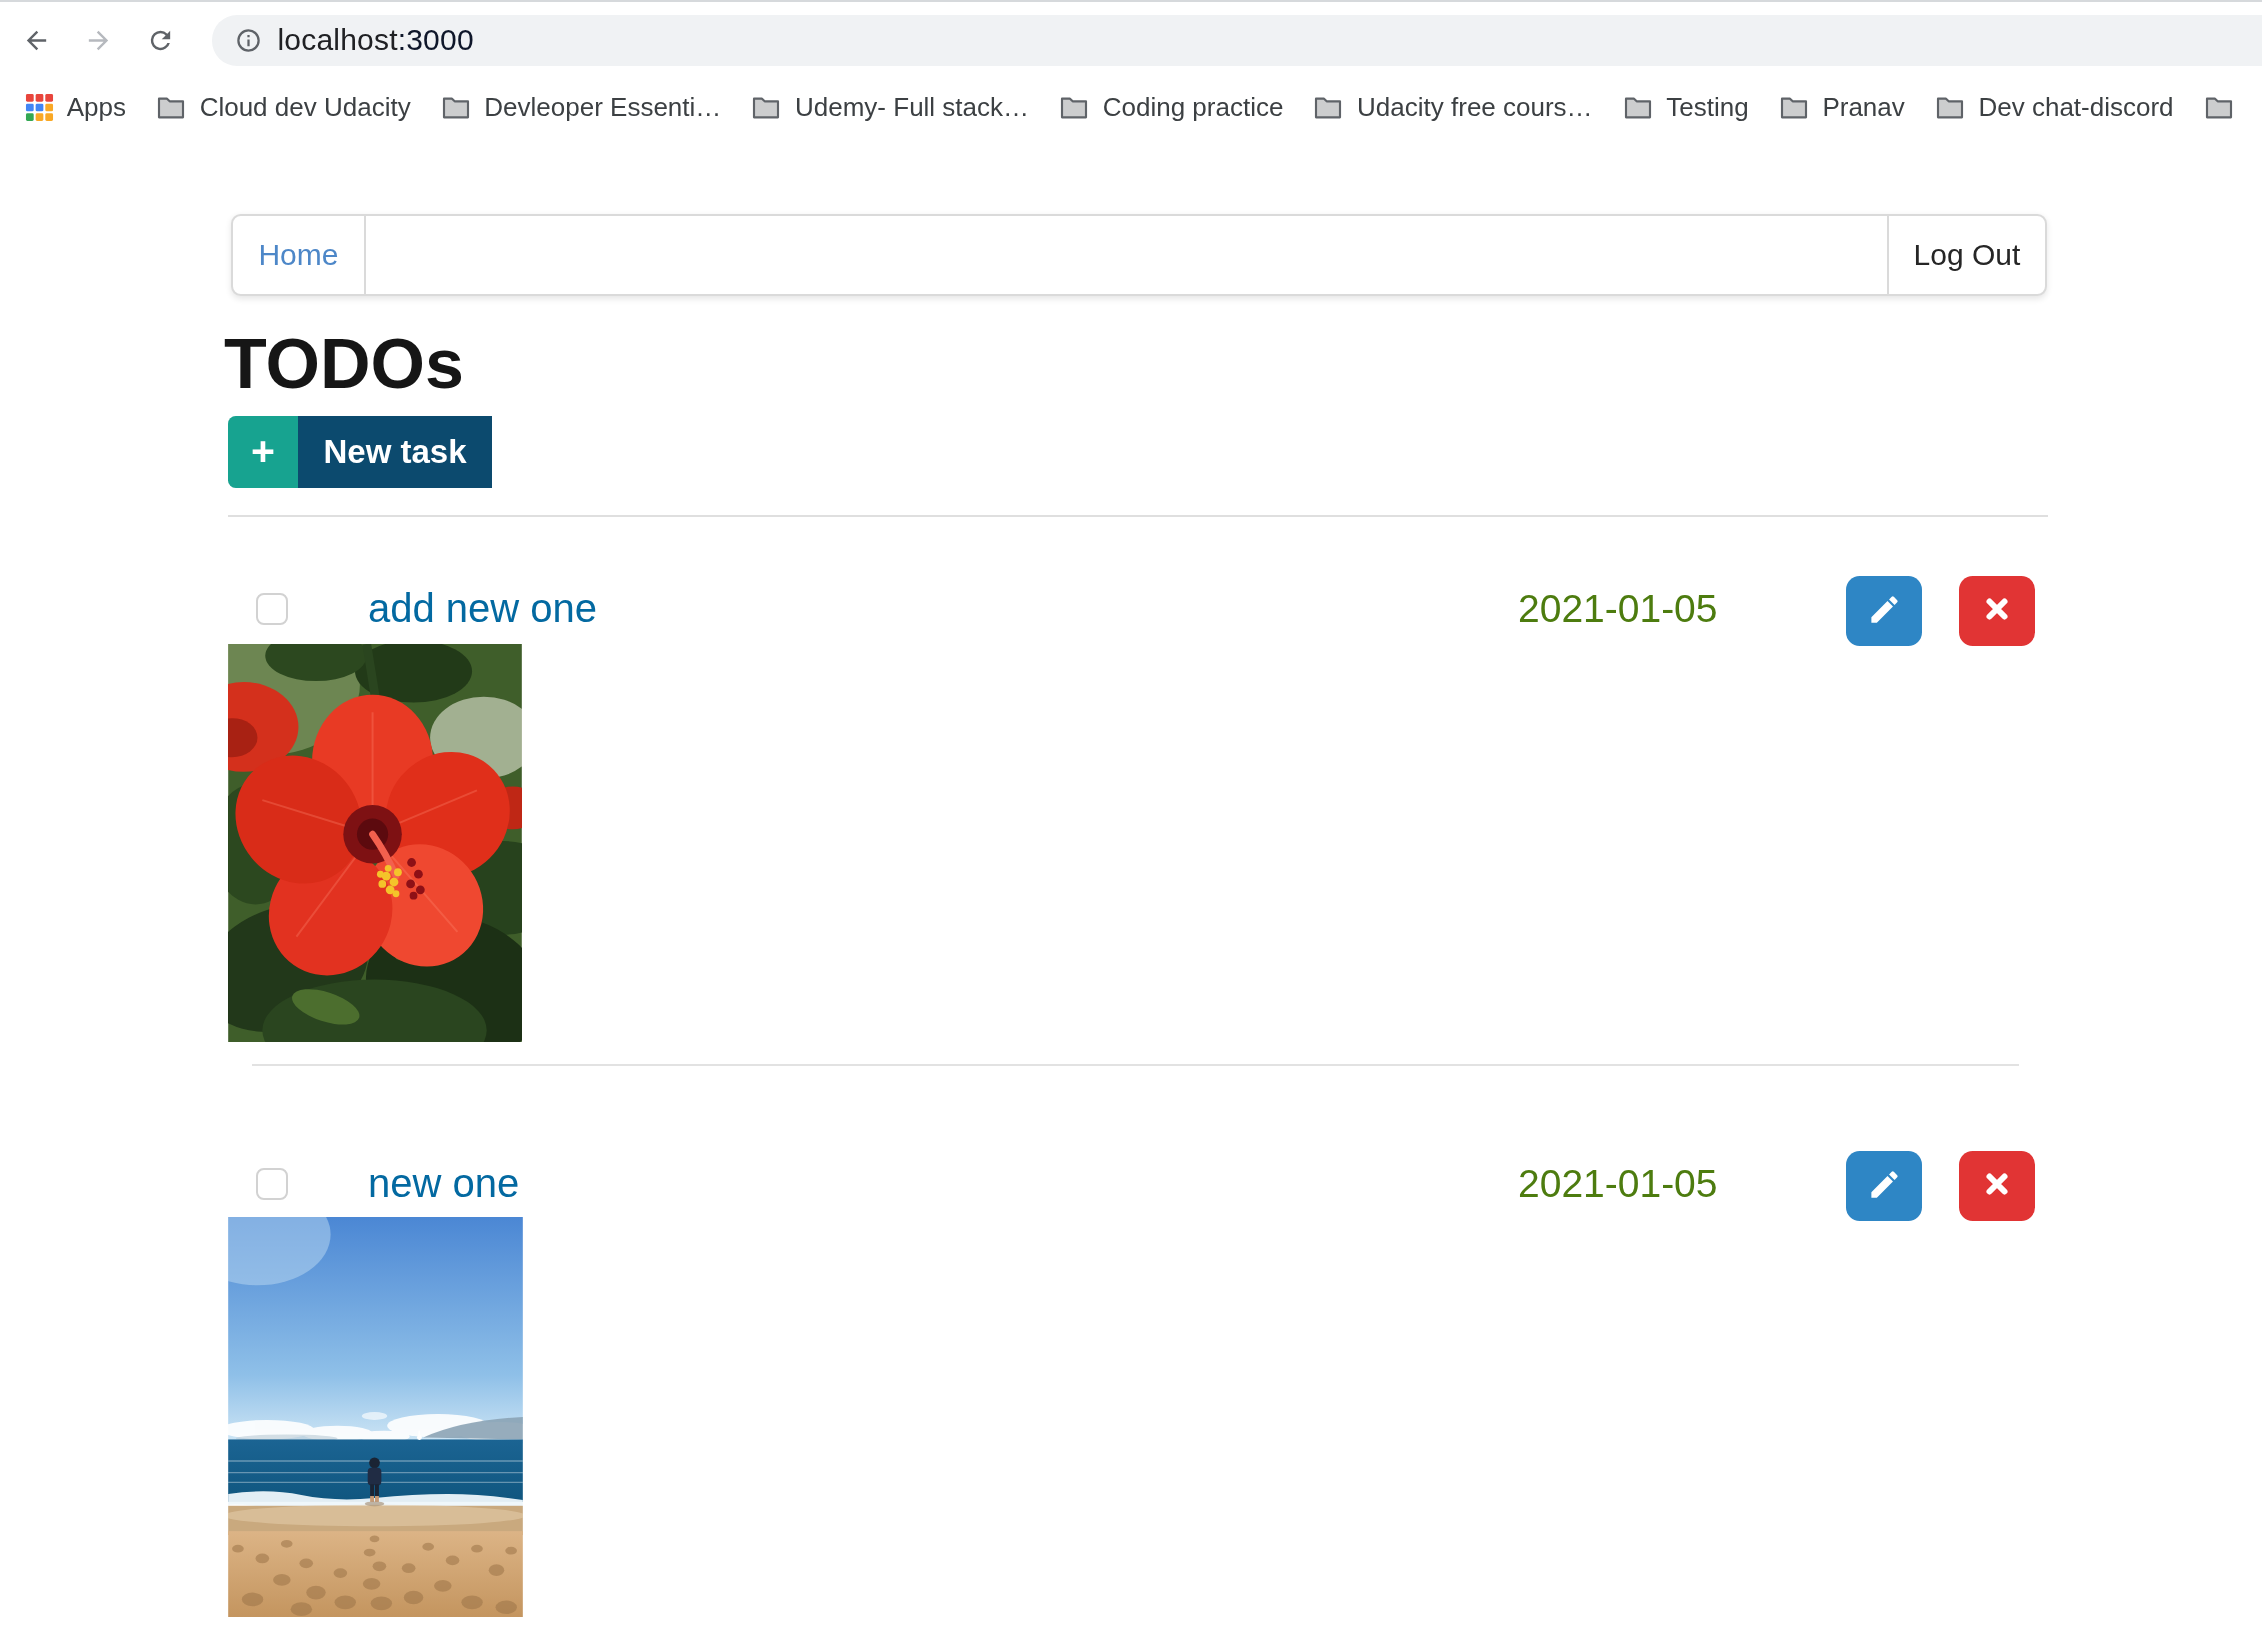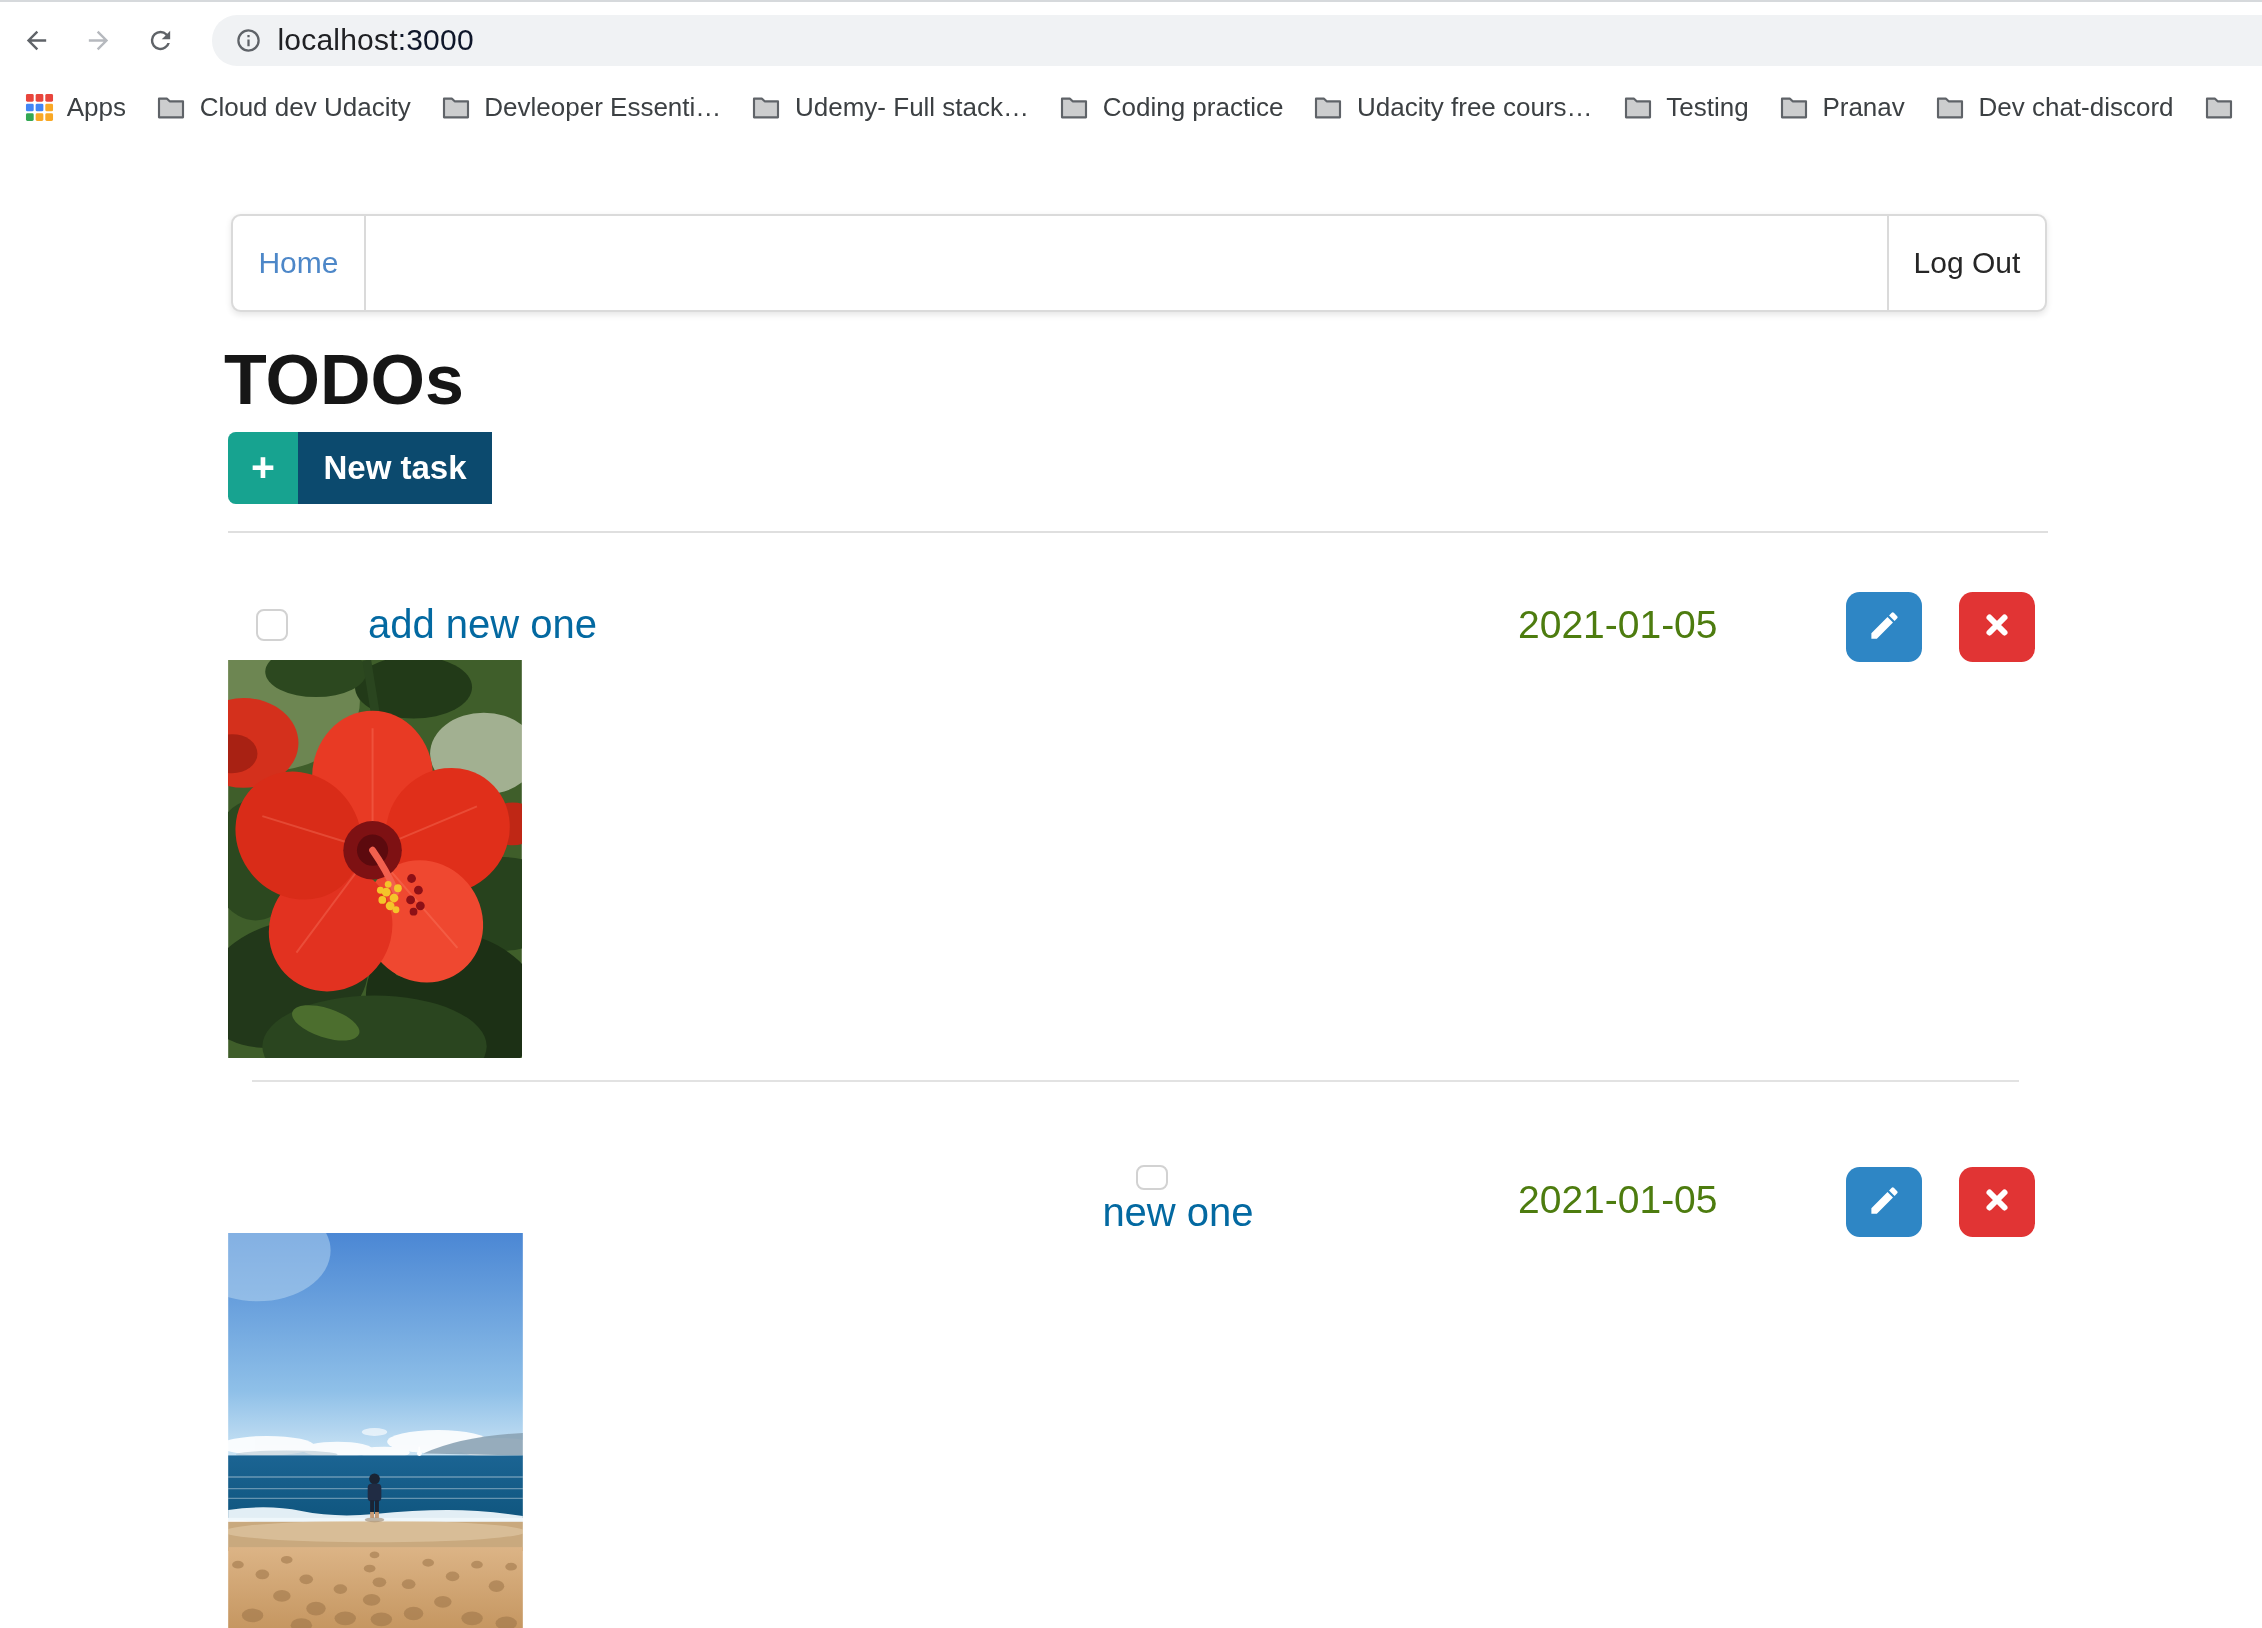--- a/index.html
+++ b/index.html
@@ -21,21 +21,21 @@
   .bookmarks { height:59px; display:flex; align-items:center; padding-left:25px;
                white-space:nowrap; overflow:hidden; background:#fff; }
   .bm { display:flex; align-items:center; margin-right:29px; flex:0 0 auto; cursor:pointer; }
   .bm .bm-ico { margin-right:12.7px; display:flex; }
   .bm .bm-label { font-size:26px; color:#3c4043; }
 
   
   .page { padding-left:228px; }
   .content { width:1820px; }
 
-  .topnav { width:1816px; height:98px; margin-left:2.9px; margin-top:77px;
+  .topnav { width:1816px; height:82px; margin-left:2.9px; margin-top:77px;
             border:2px solid #dadada; border-radius:9.8px; display:flex;
             background:#fff; box-shadow:0 2.9px 6.8px rgba(0,0,0,.10); }
   .topnav .cell { display:flex; align-items:center; justify-content:center; font-size:30px; }
   .cell-home { width:133px; border-right:2px solid #dadada; color:#4d87c8; cursor:pointer; }
   .topnav .spacer { flex:1; }
   .cell-logout { width:158px; border-left:2px solid #dadada; color:#262626; cursor:pointer; }
 
   h1.title { margin-top:33px; margin-left:-3.9px; font-size:70px; line-height:1;
              font-weight:700; color:#161616; }
 
@@ -50,21 +50,21 @@
                 padding-left:31px; color:#222; outline:none;
                 font-family:"Liberation Sans", sans-serif; }
   .task-input::placeholder { color:#bdbdbd; }
 
   hr.full { border:none; border-top:2px solid #dfdfdf; margin-top:27px; }
   hr.inner { border:none; border-top:2px solid #e2e2e2; margin-top:22.4px;
              margin-left:24.4px; width:1767px; }
 
   .task-row { position:relative; height:70px; display:flex; align-items:center; }
   .task-row.first { margin-top:57px; }
-  .task-row.second { margin-top:83px;flex-direction:column; }
+  .task-row.second { margin-top:83px; }
   .chk { appearance:none; -webkit-appearance:none; width:32px; height:32px; margin-left:28px;
          border:2px solid #d2d2d2; border-radius:7.8px; background:#fff; cursor:pointer; }
   .task-label { margin-left:80px; font-size:40px; color:#0369a1; }
   .task-date { position:absolute; left:1290px; top:0; height:70px; display:flex;
                align-items:center; font-size:39px; color:#4d7c0f; }
   .sq-btn { position:absolute; top:2px; width:76px; height:70px; border:none; border-radius:13.7px;
             display:flex; align-items:center; justify-content:center; cursor:pointer; }
   .btn-edit { left:1618px; background:#2e86c5; }
   .btn-del  { left:1731px; background:#e13434; }
 

